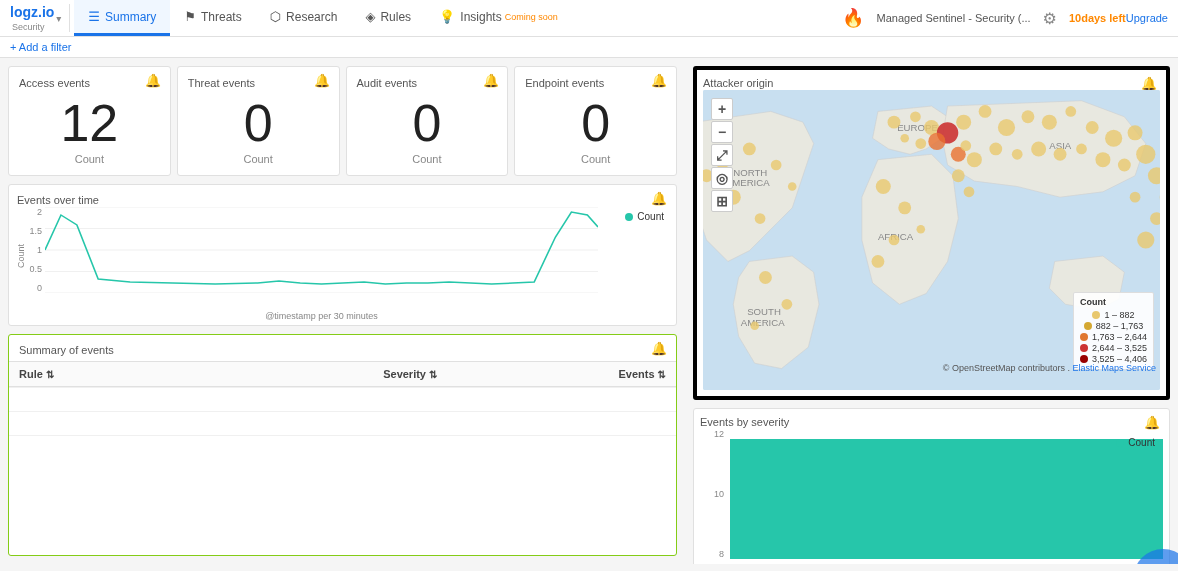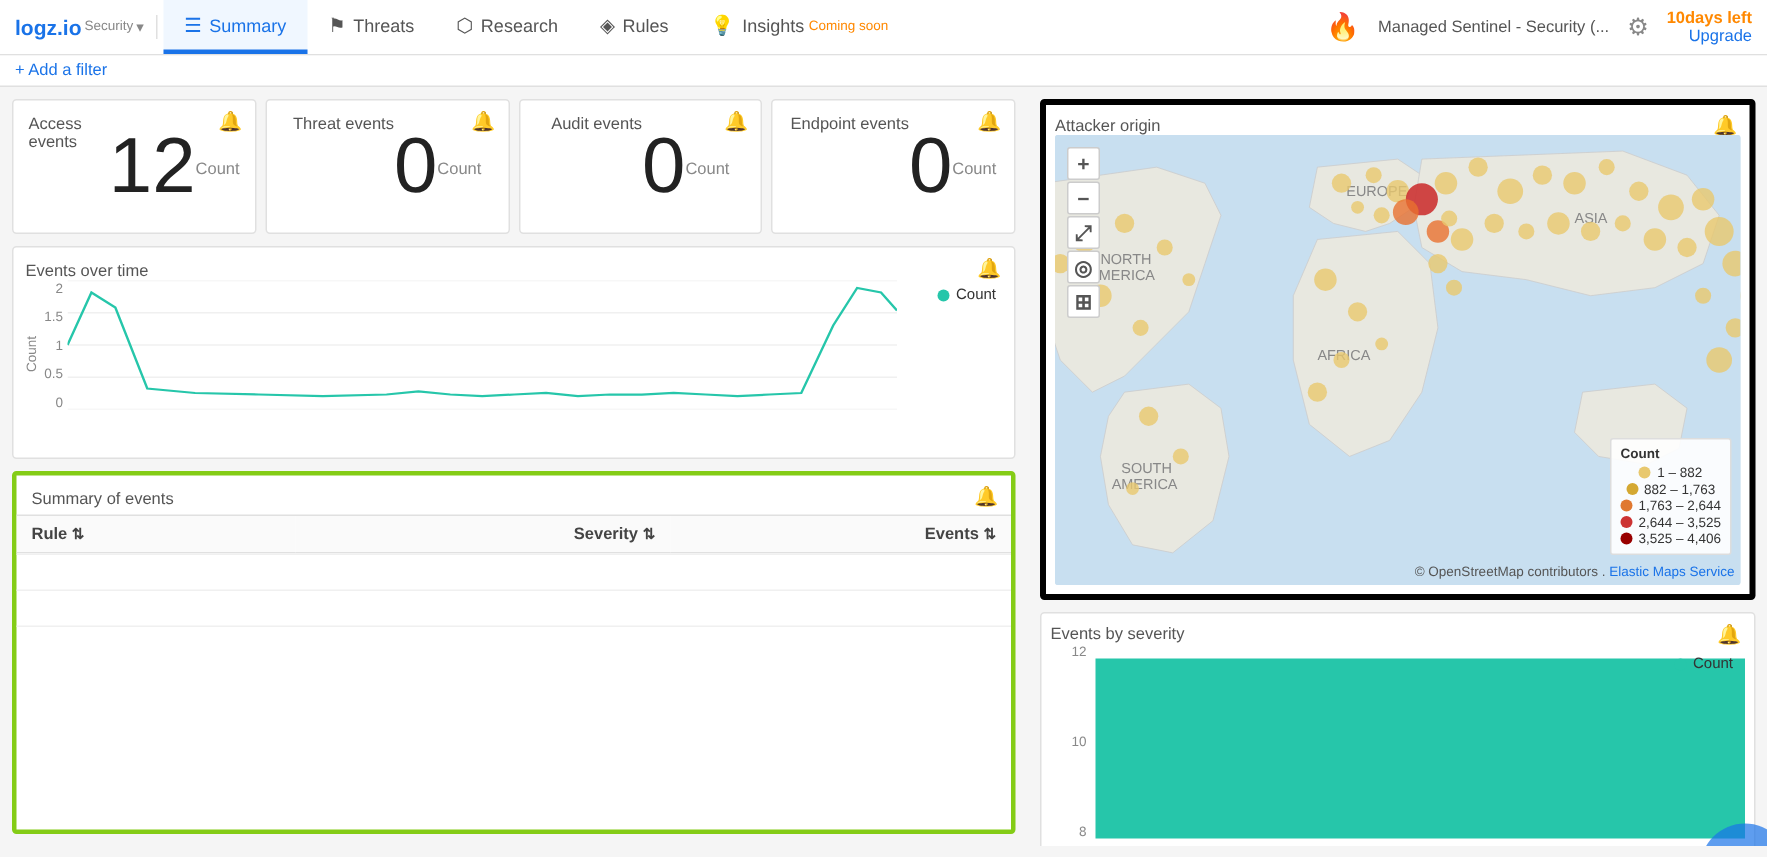--- a/index.html
+++ b/index.html
@@ -14,21 +14,21 @@
     .logo-text { font-weight: 700; font-size: 14px; color: #1a73e8; }
     .logo-sub { font-size: 9px; color: #888; margin-left: 2px; margin-top: 2px; }
     .nav-items { display: flex; align-items: center; height: 100%; margin-left: 4px; }
     .nav-item { display: flex; align-items: center; padding: 0 14px; height: 100%; cursor: pointer; font-size: 12px; color: #555; border-bottom: 3px solid transparent; }
     .nav-item.active { color: #1a73e8; border-bottom: 3px solid #1a73e8; background: #f0f7ff; }
     .nav-item .nav-icon { margin-right: 5px; font-size: 13px; }
     .coming-soon { font-size: 9px; color: #f80; margin-left: 3px; }
     .nav-right { margin-left: auto; display: flex; align-items: center; gap: 12px; }
     .sentinel-label { color: #555; font-size: 11px; }
     .gear-icon { font-size: 16px; color: #888; cursor: pointer; }
-    .upgrade-badge { display: flex; flex-direction: column; align-items: flex-end; }
+    .upgrade-badge { display: flex; flex-direction: row; align-items: flex-end; }
     .days-left { font-size: 11px; color: #f80; font-weight: 600; }
     .upgrade-link { font-size: 11px; color: #1a73e8; cursor: pointer; }
 
     
     .subbar { background: #fff; border-bottom: 1px solid #e0e0e0; padding: 4px 10px; display: flex; align-items: center; }
     .add-filter { color: #1a73e8; font-size: 11px; cursor: pointer; }
 
     
     .main-layout { display: flex; height: calc(571px - 37px - 28px); }
 
@@ -36,77 +36,77 @@
     .left-panel { flex: 0 0 685px; overflow-y: auto; padding: 8px; display: flex; flex-direction: column; gap: 8px; }
 
     
     .right-panel { flex: 1; overflow-y: auto; padding: 8px; display: flex; flex-direction: column; gap: 8px; }
 
     
     .metric-cards { display: flex; gap: 6px; }
     .metric-card {
       flex: 1; background: #fff; border: 1px solid #e0e0e0;
       border-radius: 3px; padding: 10px; position: relative;
-      display: flex; flex-direction: row; align-items: center; justify-content: center;
+      display: flex; flex-direction: column; align-items: center; justify-content: center;
       min-height: 90px;
     }
     .metric-card .card-title { font-size: 11px; color: #555; align-self: flex-start; margin-bottom: 8px; }
     .metric-card .card-value { font-size: 52px; font-weight: 300; color: #222; line-height: 1; }
     .metric-card .card-label { font-size: 11px; color: #888; margin-top: 4px; }
     .card-alarm { position: absolute; top: 6px; right: 8px; color: #e88; font-size: 13px; cursor: pointer; }
 
     
     .chart-panel { background: #fff; border: 1px solid #e0e0e0; border-radius: 3px; padding: 8px; position: relative; }
     .panel-title { font-size: 11px; color: #555; margin-bottom: 6px; font-weight: 500; }
     .panel-alarm { position: absolute; top: 6px; right: 8px; color: #e88; font-size: 13px; cursor: pointer; }
 
     
     .events-chart-container { height: 110px; position: relative; }
     .chart-legend { position: absolute; right: 4px; top: 4px; display: flex; align-items: center; gap: 4px; font-size: 10px; }
     .legend-dot { width: 8px; height: 8px; border-radius: 50%; background: #26c6aa; }
 
     
-    .summary-panel { background: #fff; border: 3px solid #84cc16; border-radius: 3px; padding: 0; position: relative; flex: 1; }
+    .summary-panel { background: #fff; border: 1px solid #84cc16; border-radius: 3px; padding: 0; position: relative; flex: 1; }
     .summary-header { padding: 8px 10px 4px; border-bottom: 1px solid #e0e0e0; }
     .summary-alarm { position: absolute; top: 6px; right: 8px; color: #e88; font-size: 13px; cursor: pointer; }
     .table-container { overflow-y: auto; max-height: 160px; }
     table { width: 100%; border-collapse: collapse; font-size: 11px; }
     thead th { padding: 6px 10px; text-align: left; border-bottom: 1px solid #e0e0e0; font-weight: 600; color: #444; background: #fafafa; }
     thead th.right { text-align: right; }
     tbody td { padding: 5px 10px; border-bottom: 1px solid #f0f0f0; color: #333; }
     tbody td.right { text-align: right; }
     .severity-high { color: #333; }
 
     
     .map-panel { background: #fff; border: 4px solid #000000; border-radius: 3px; padding: 6px; position: relative; flex: 0 0 auto; }
     .map-container { width: 100%; height: 300px; background: #c8dff0; border-radius: 2px; position: relative; overflow: hidden; }
     .map-controls { position: absolute; top: 8px; left: 8px; display: flex; flex-direction: column; gap: 1px; z-index: 10; }
     .map-btn { width: 22px; height: 22px; background: #fff; border: 1px solid #ccc; border-radius: 2px; display: flex; align-items: center; justify-content: center; cursor: pointer; font-size: 14px; color: #555; font-weight: bold; }
-    .map-attribution { position: absolute; bottom: 4px; right: 4px; font-size: 9px; color: #555; }
+    .map-attribution { position: absolute; bottom: 17px; right: 4px; font-size: 9px; color: #555; }
     .map-attribution a { color: #1a73e8; }
     .map-legend { position: absolute; bottom: 20px; right: 6px; background: rgba(255,255,255,0.9); border: 1px solid #ddd; border-radius: 2px; padding: 4px 6px; font-size: 9px; }
     .map-legend-title { font-weight: 600; margin-bottom: 3px; }
     .legend-item { display: flex; align-items: center; gap: 4px; margin: 1px 0; justify-content: center; }
     .legend-circle { border-radius: 50%; flex-shrink: 0; }
 
     
     .severity-panel { background: #fff; border: 1px solid #e0e0e0; border-radius: 3px; padding: 6px; position: relative; flex: 1; }
     .severity-chart { height: 150px; position: relative; display: flex; align-items: flex-end; padding-left: 30px; padding-bottom: 20px; padding-top: 10px; }
     .sev-yaxis { position: absolute; left: 0; top: 0; bottom: 20px; width: 28px; display: flex; flex-direction: column; justify-content: space-between; align-items: flex-end; padding-right: 4px; font-size: 9px; color: #888; }
     .sev-legend { position: absolute; right: 8px; top: 8px; display: flex; align-items: center; gap: 4px; font-size: 10px; }
 
     
     .dropdown-arrow { font-size: 10px; margin-left: 2px; color: #888; }
   </style>
 </head>
 <body>
 
 <nav class="topnav">
   <div class="logo-area">
-    <div style="display:flex;flex-direction:row;align-items:flex-start;">
+    <div style="display:flex;flex-direction:column;align-items:flex-start;">
       <span class="logo-text">logz.io</span>
       <span class="logo-sub">Security</span>
     </div>
     <span class="dropdown-arrow">▾</span>
   </div>
   <div class="nav-items">
     <div class="nav-item active">
       <span class="nav-icon">☰</span>
       <span>Summary</span>
     </div>
@@ -194,20 +194,21 @@
           <line x1="0" y1="0" x2="520" y2="0" stroke="#f0f0f0" stroke-width="1"></line>
           <line x1="0" y1="21.5" x2="520" y2="21.5" stroke="#f0f0f0" stroke-width="1"></line>
           <line x1="0" y1="43" x2="520" y2="43" stroke="#f0f0f0" stroke-width="1"></line>
           <line x1="0" y1="64.5" x2="520" y2="64.5" stroke="#f0f0f0" stroke-width="1"></line>
           <line x1="0" y1="86" x2="520" y2="86" stroke="#f0f0f0" stroke-width="1"></line>
 
           <polyline fill="none" stroke="#26c6aa" stroke-width="1.5" points="0,43 15,8 30,18 50,72 80,75 120,76 160,77 200,76 220,74 240,76 260,77 280,76 300,75 320,77 340,76 360,76 380,75 400,76 420,77 440,76 460,75 480,30 495,5 510,8 520,20"></polyline>
         </svg>
 
 
+        <div style="position:absolute;left:28px;right:70px;bottom:-4px;text-align:center;font-size:9px;color:#888;">@timestamp per 30 minutes</div>
 
         <div class="chart-legend">
           <div class="legend-dot"></div>
           <span>Count</span>
         </div>
       </div>
     </div>
 
     <div class="summary-panel">
       <div class="summary-header">

